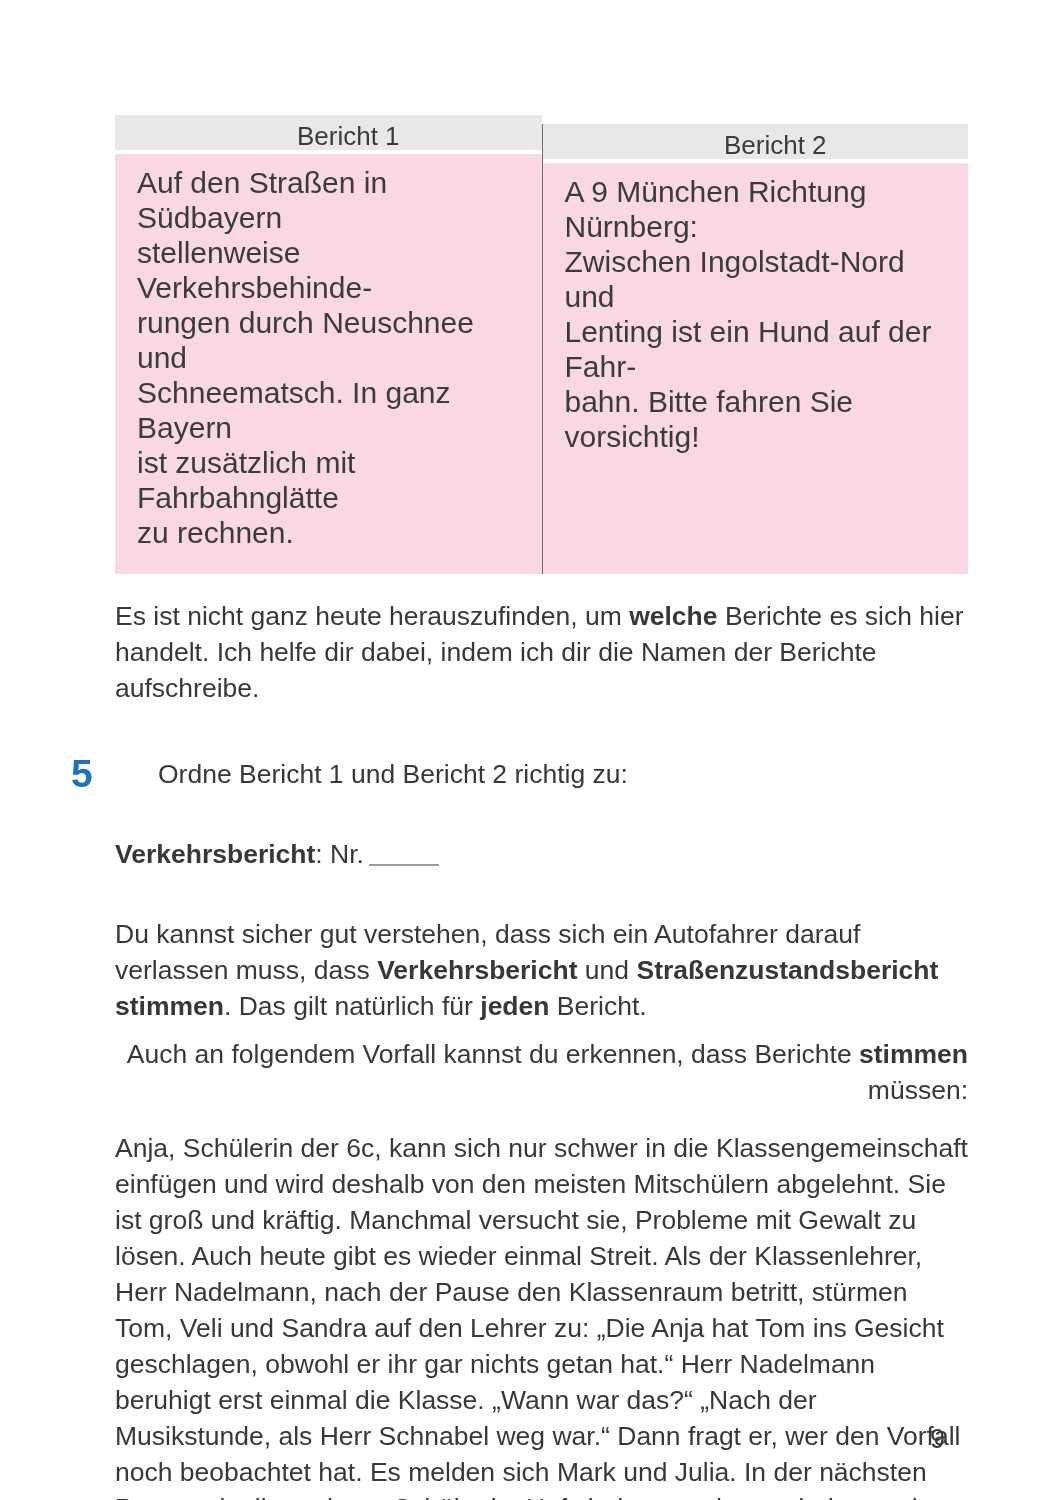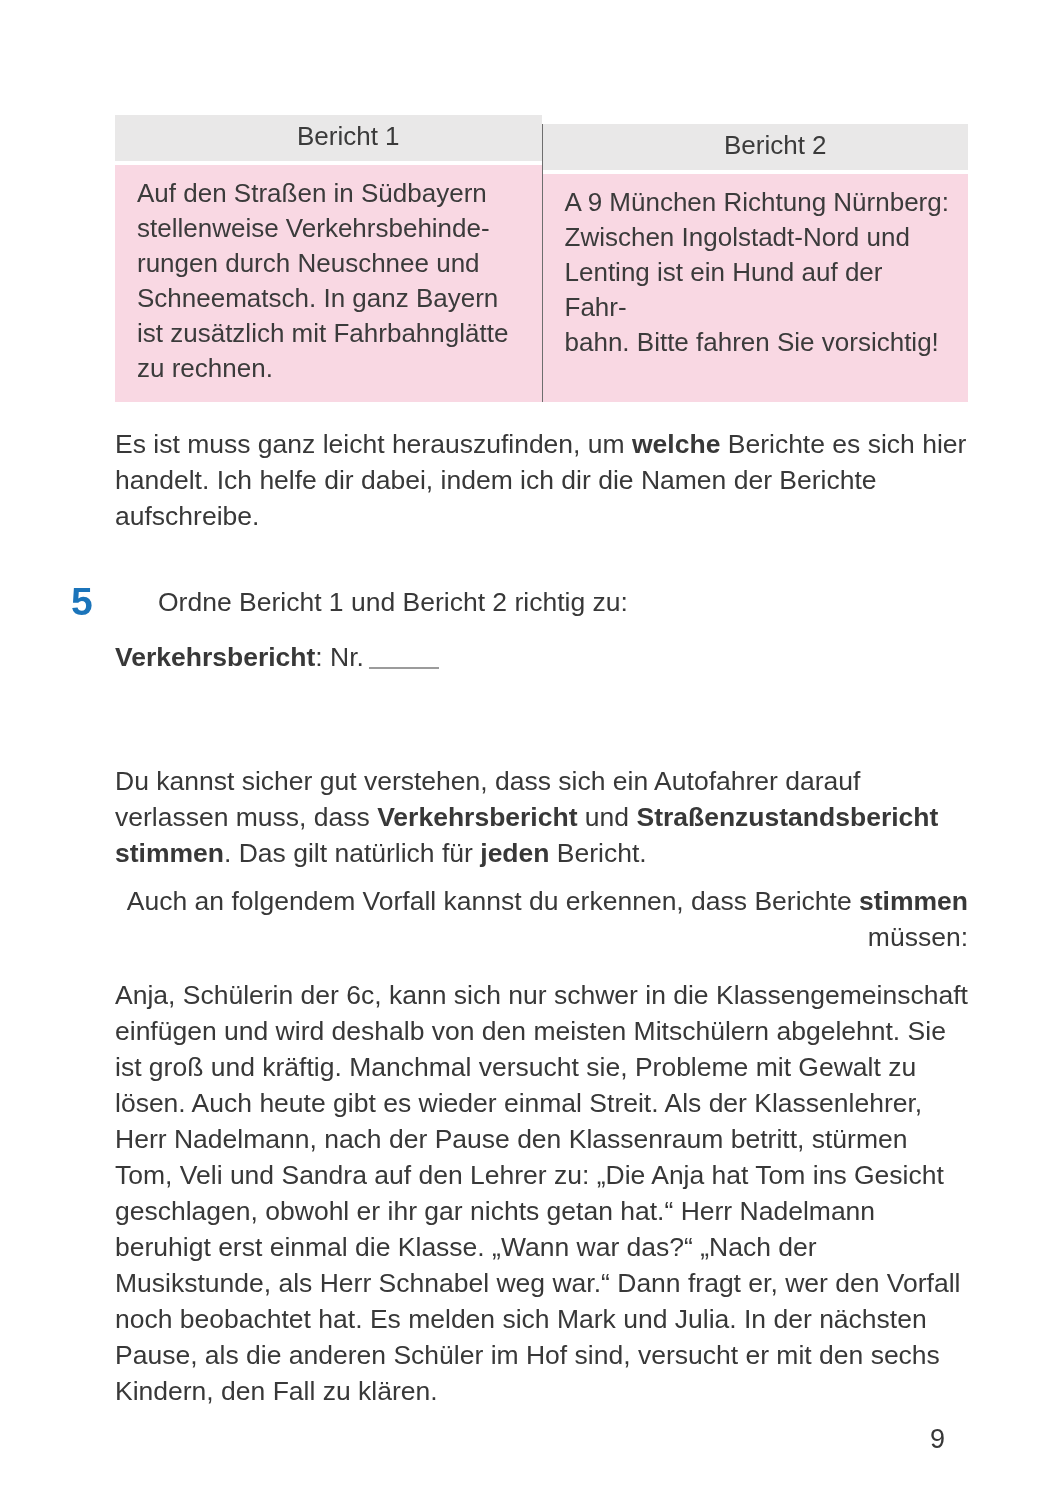--- a/index.html
+++ b/index.html
@@ -43,33 +43,33 @@
     flex: 1 1 50%;
     display: flex;
     flex-direction: column;
   }
   .bt-col.second {
     border-left: 1px solid var(--divider);
     margin-top: 9px;
   }
   .bt-header {
     background: var(--table-header-bg);
-    height: 50px;
+    height: 39px;
     line-height: 42px;
     text-align: center;
     font-size: 26px;
     color: #3b3b3b;
     border-bottom: 4px solid #ffffff;
     padding-left: 40px;
   }
   .bt-body {
     background: var(--table-cell-bg);
     flex: 1;
-    padding: 11px 18px 16px 22px;
-    font-size: 26px;
+    padding: 11px 18px 24px 22px;
+    font-size: 30px;
     line-height: 35px;
     white-space: pre-line;
     color: #3b3b3b;
   }
 
   
   .para {
     font-size: 26.5px;
     line-height: 36px;
     margin: 0;
@@ -95,34 +95,34 @@
   .exercise-prompt {
     font-size: 26.5px;
     line-height: 40px;
     color: var(--text);
     margin-left: 43px;
   }
 
   
   .blanks-row {
     display: flex;
-    margin-top: 17px;
+    margin-top: 42px;
     font-size: 26.5px;
     line-height: 36px;
   }
   .blank-item.first { width: 435px; flex: 0 0 435px; }
   .blank-line {
     display: inline-block;
     width: 70px;
     border-bottom: 2px solid var(--blank-line);
     transform: translateY(3px);
     margin-left: 5px;
   }
 
-  .para-verlassen { margin-top: 88px; }
+  .para-verlassen { margin-top: 44px; }
   .para-vorfall  { margin-top: 12px; text-align: right; }
   .para-story    { margin-top: 22px; }
 
   
   .page-number {
     position: absolute;
     left: 930px;
     top: 1424px;
     font-size: 27px;
     color: var(--text);
@@ -146,21 +146,21 @@
       </div>
       <div class="bt-col second">
         <div class="bt-header">Bericht 2</div>
         <div class="bt-body">A 9 München Richtung Nürnberg:
 Zwischen Ingolstadt-Nord und
 Lenting ist ein Hund auf der Fahr-
 bahn. Bitte fahren Sie vorsichtig!</div>
       </div>
     </div>
 
-    <p class="para intro-para"><span>Es ist muss ganz leicht herauszufinden, um </span><b>welche</b><span> Berichte es sich hier handelt. Ich helfe dir dabei, indem ich dir die Namen der Berichte aufschreibe.</span></p>
+    <p class="para intro-para"><span>Es ist nicht ganz heute herauszufinden, um </span><b>welche</b><span> Berichte es sich hier handelt. Ich helfe dir dabei, indem ich dir die Namen der Berichte aufschreibe.</span></p>
 
     <div class="exercise-row">
       <div class="exercise-number">5</div>
       <div class="exercise-prompt">Ordne Bericht 1 und Bericht 2 richtig zu:</div>
     </div>
 
     <div class="blanks-row">
       <div class="blank-item first">
         <span class="blank-label">Verkehrsbericht</span><span>: Nr.</span><span class="blank-line"></span>
       </div>

